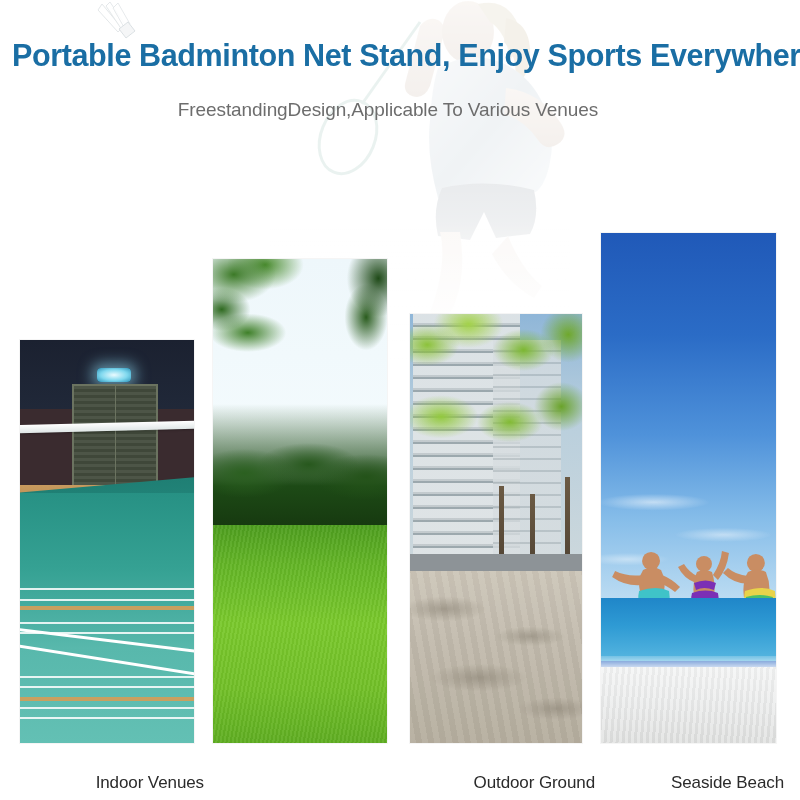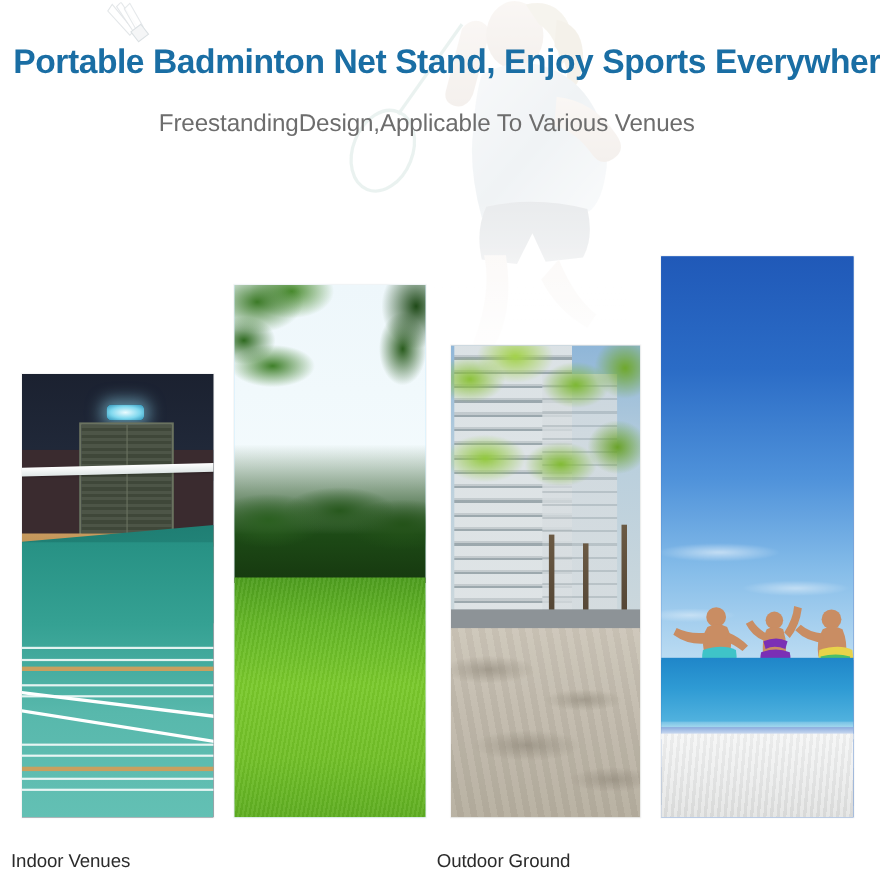--- a/index.html
+++ b/index.html
@@ -58,21 +58,21 @@
     white-space: nowrap;
     transform: scaleX(0.985);
     transform-origin: left center;
   }
   .subtitle {
     position: absolute;
     left: 0;
     top: 99px;
     width: 776px;
     text-align: center;
-    font-size: 22px;
+    font-size: 19px;
     color: #6d6d6d;
     letter-spacing: -0.1px;
   }
 
   
   .panel {
     position: absolute;
     overflow: hidden;
     box-shadow: 0 0 0 1px rgba(0,0,0,0.04);
   }
@@ -181,21 +181,21 @@
       background:repeating-linear-gradient(95deg, rgba(255,255,255,.5) 0 3px, rgba(160,160,160,.18) 3px 6px);}
   .p4-people { position:absolute; left:0; top:60%; width:100%; height:28%; }
   .p4-people svg { display:block; width:100%; height:100%; }
 
   
   .caption {
     position: absolute;
     top: 773px;
     font-size: 17px;
     color: #2b2b2b;
-    text-align: left;
+    text-align: right;
     letter-spacing: -0.1px;
   }
   #cap-1 { left: 10px;  width: 194px; }
   #cap-2 { left: 203px; width: 194px; }
   #cap-3 { left: 397px; width: 198px; }
   #cap-4 { left: 594px; width: 190px; }
 </style>
 </head>
 <body>
 
@@ -339,14 +339,15 @@
         <path d="M145 58 q14 -4 27 0 l-1 7 q-13 -4 -25 0 z" fill="#4bbf6a"></path>
       </svg>
     </div>
     <div class="p4-sea"></div>
     <div class="p4-surf"></div>
     <div class="p4-sand"></div>
   </div>
 
   <div class="caption" id="cap-1">Indoor Venues</div>
   <div class="caption" id="cap-3">Outdoor Ground</div>
+  <div class="caption" id="cap-4">Seaside Beach</div>
 
 </div>
 
 </body></html>

